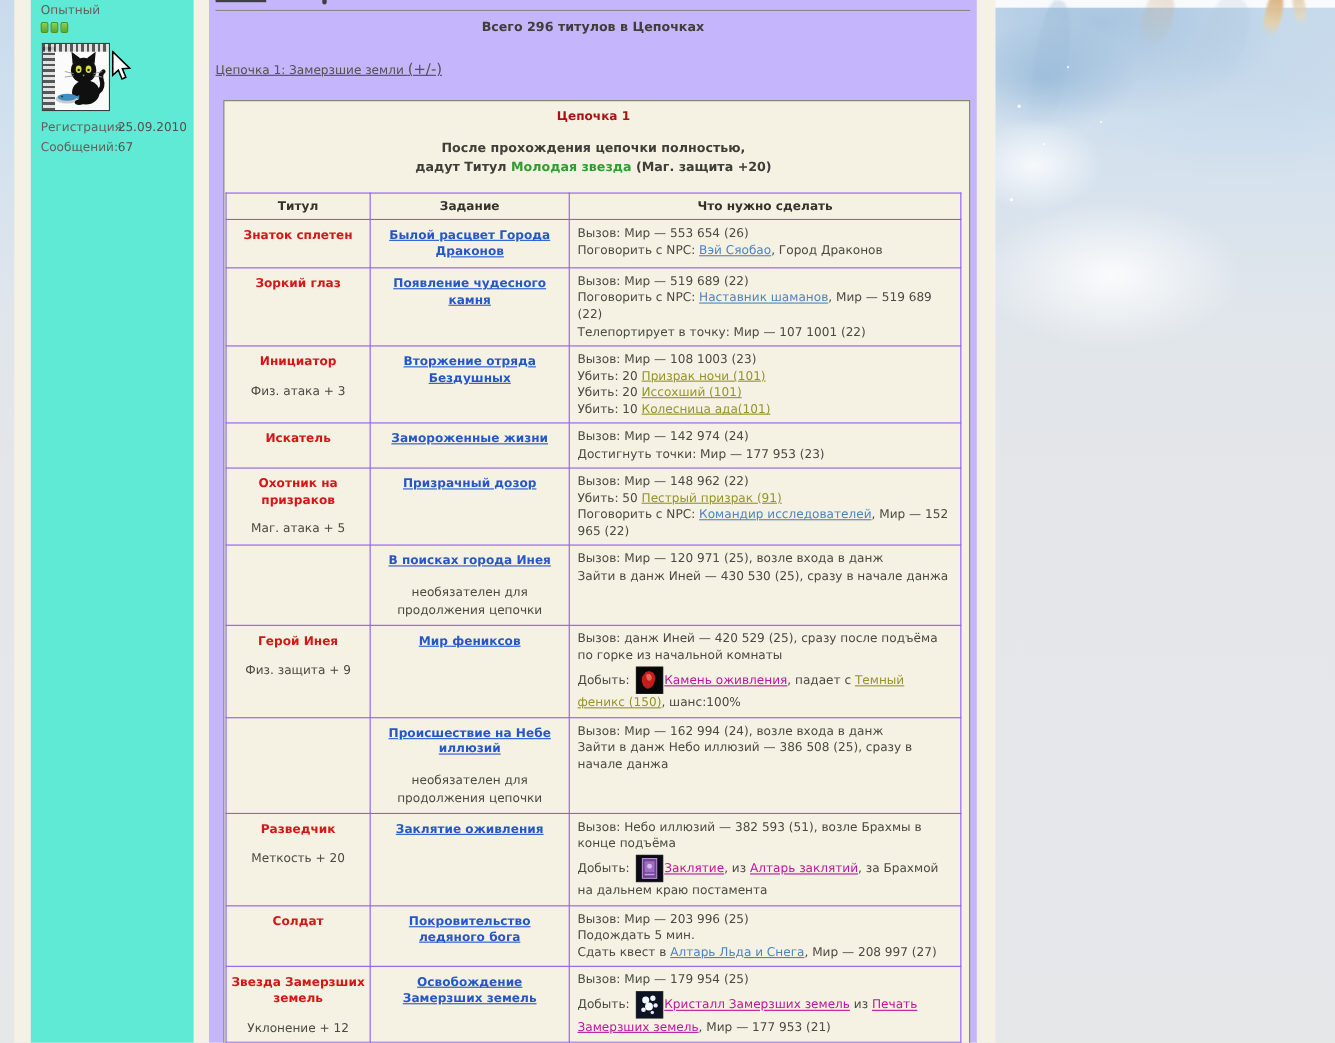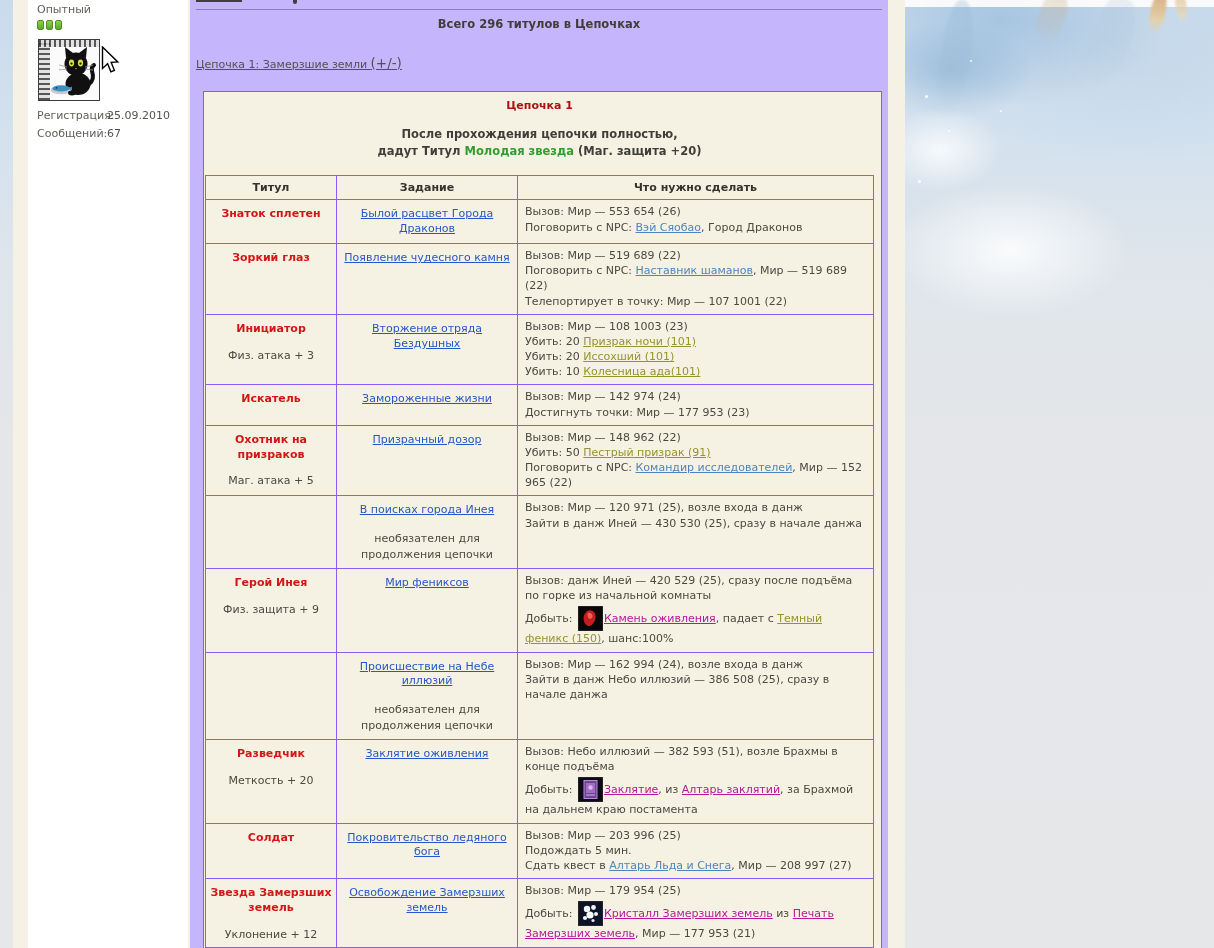--- a/index.html
+++ b/index.html
@@ -23,21 +23,21 @@
   .leaf{position:absolute;z-index:1;filter:blur(1px);}
   .leaf-1{left:1150px;top:-6px;width:15px;height:40px;background:linear-gradient(180deg,#d3a877,#e8d0a4 65%,rgba(232,208,164,0));border-radius:45% 45% 60% 60%;transform:rotate(12deg);opacity:.9;}
   .leaf-2{left:1176px;top:-8px;width:11px;height:32px;background:linear-gradient(180deg,#d8b382,#ecd9b4 70%,rgba(236,217,180,0));border-radius:45% 45% 60% 60%;transform:rotate(-9deg);opacity:.65;}
   .leaf-3{left:1038px;top:-6px;width:26px;height:52px;background:linear-gradient(180deg,#cfae86,rgba(231,214,186,0));border-radius:40% 40% 60% 60%;transform:rotate(18deg);opacity:.35;}
   .leaf-4{left:1090px;top:-4px;width:40px;height:90px;background:linear-gradient(180deg,rgba(176,196,216,.5),rgba(176,196,216,0));border-radius:30% 70% 60% 40%;transform:rotate(26deg);opacity:.5;}
   .leaf-5{left:940px;top:0px;width:30px;height:120px;background:linear-gradient(180deg,rgba(150,183,212,.55),rgba(150,183,212,0));border-radius:40% 60% 55% 45%;transform:rotate(10deg);opacity:.6;}
   .speck{position:absolute;border-radius:50%;background:rgba(255,255,255,.9);z-index:1;}
 
   
   .forum{position:absolute;left:13px;top:0;width:892px;height:948px;background:#f5f1e4;z-index:2;}
-  .sidebar{position:absolute;left:15px;top:0;width:160px;height:948px;background:#ffffff;font-size:11px;color:#63615a;}
+  .sidebar{position:absolute;left:15px;top:0;width:148px;height:948px;background:#5eead4;font-size:11px;color:#63615a;}
   .rank{margin:3px 0 0 9px;}
   .pips{margin:4px 0 0 9px;height:10px;}
   .pip{display:inline-block;width:7px;height:10px;margin-right:2px;border:1px solid #4e8f22;border-radius:2px;background:linear-gradient(180deg,#8ed053,#5aa82c);box-sizing:border-box;}
   .avatar{position:relative;margin:9px 0 0 10px;width:60px;height:60px;border:1px solid #3c3c3c;background:#fbfbfb;overflow:hidden;}
   .avatar::before{content:"";position:absolute;left:0;top:0;width:11px;height:60px;background:repeating-linear-gradient(0deg,#2e2e2e 0 2px,#dcdcdc 2px 5px);opacity:.8;}
   .avatar::after{content:"";position:absolute;left:0;top:0;width:60px;height:7px;background:repeating-linear-gradient(90deg,#2e2e2e 0 2px,#dcdcdc 2px 5px);opacity:.8;}
   .user-line{margin:8px 0 0 9px;display:flex;}
   .user-line .lbl{width:70px;flex:none;}
   .user-line .val{color:#54524b;}
   .user-line + .user-line{margin-top:5px;}
@@ -56,21 +56,21 @@
   .reward{color:#2f9e2f;}
 
   table.quests{margin-top:16px;border-collapse:collapse;width:100%;table-layout:fixed;}
   table.quests th,table.quests td{border:1px solid #8b5cf6;vertical-align:top;font-size:11px;}
   table.quests th{font-weight:bold;color:#34332d;padding:5px 2px;text-align:center;}
   col.c1{width:131px;} col.c2{width:181px;}
   td.cell-title{text-align:center;padding:7px 4px 6px;}
   .row-title{color:#d31616;font-weight:bold;line-height:1.35;}
   .bonus{margin-top:12px;color:#4a4942;}
   td.cell-quest{text-align:center;padding:7px 6px 6px;}
-  a.quest{color:#2557c9;font-weight:normal;text-decoration:underline;cursor:pointer;line-height:1.35;display:inline-block;}
+  a.quest{color:#2557c9;font-weight:bold;text-decoration:underline;cursor:pointer;line-height:1.35;display:inline-block;}
   .note{margin-top:13px;color:#4a4942;line-height:1.4;}
   td.cell-tasks{padding:4px 6px 5px 7px;line-height:1.38;color:#4a4942;}
   .task{margin:0;}
   .task.has-icon{margin-top:3px;}
   a.npc{color:#4e84bc;text-decoration:underline;cursor:pointer;}
   a.mob{color:#94942c;text-decoration:underline;cursor:pointer;text-align:right;}
   a.item{color:#ba169b;font-weight:normal;text-decoration:underline;cursor:pointer;}
   .iicon{display:inline-block;width:25px;height:25px;vertical-align:middle;margin:0 1px 0 2px;}
   .iicon svg{display:block;}
 

